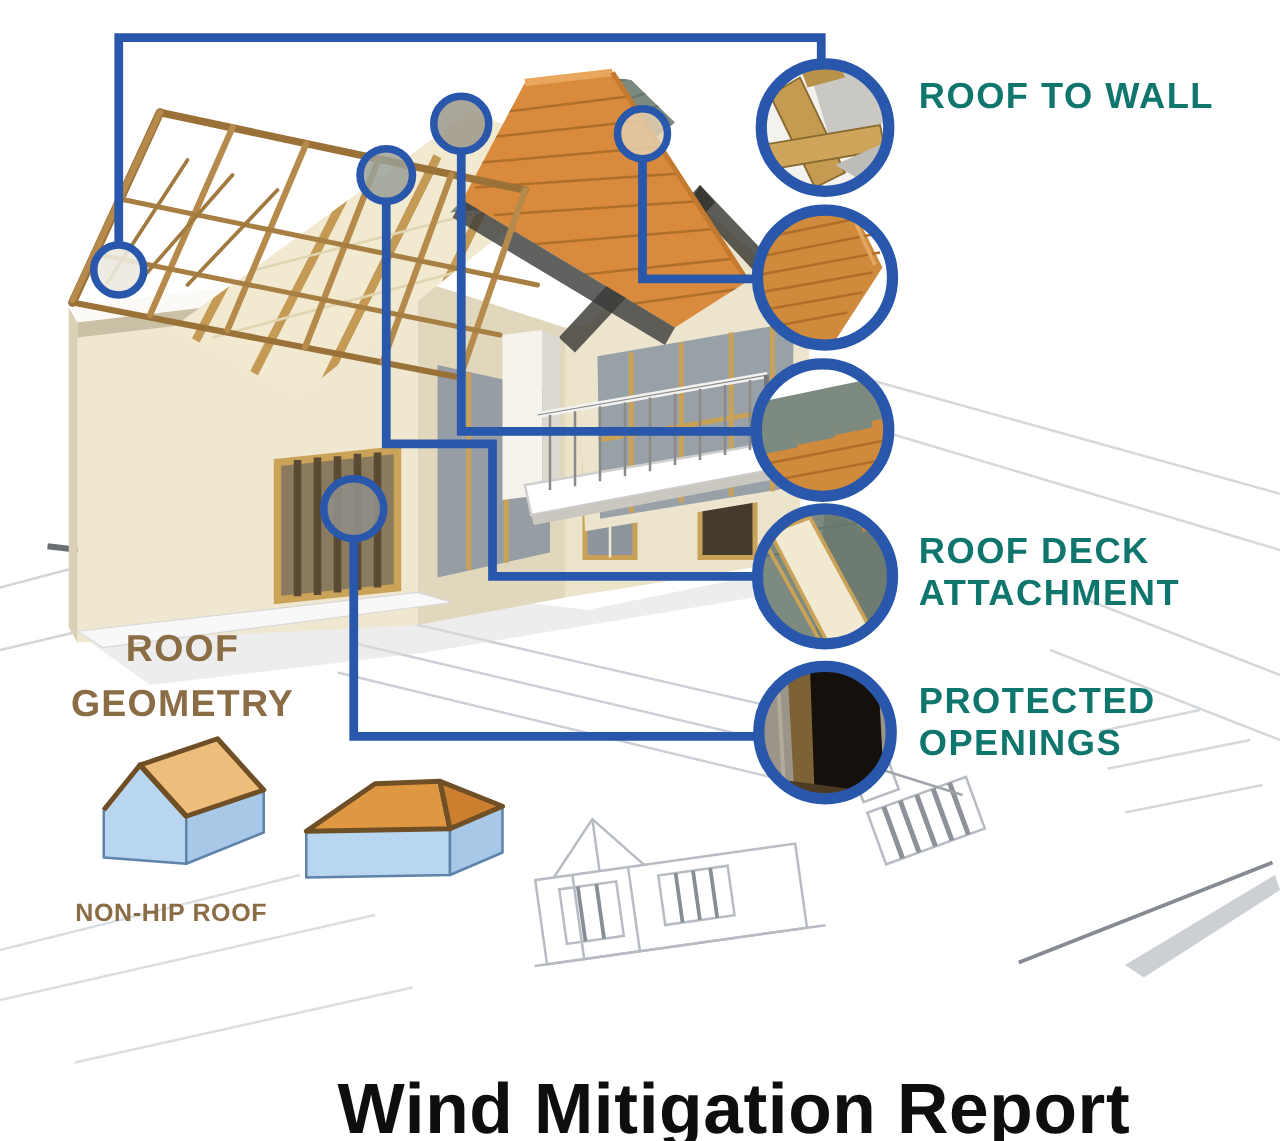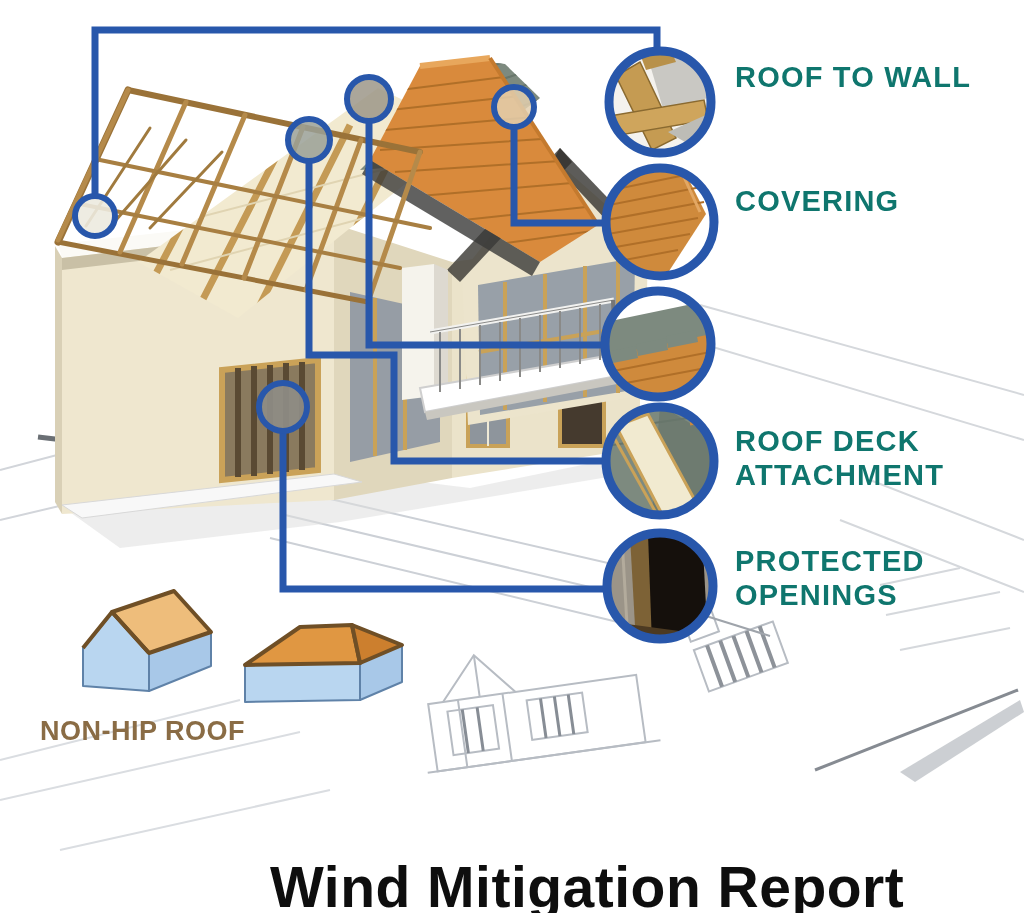--- a/index.html
+++ b/index.html
@@ -13,21 +13,21 @@
     color:#0f766e;font-weight:bold;font-size:29px;line-height:34px;
     letter-spacing:1.2px;white-space:nowrap;
   }
   .callout-label span{display:block;}
   .rg-title{
     position:absolute;left:38px;top:498px;width:216px;text-align:center;
     color:#8a6c45;font-weight:bold;font-size:30px;line-height:44px;letter-spacing:1px;
   }
   .rg-title span{display:block;}
   .rooftype-label{
-    position:absolute;color:#8a6c45;font-weight:bold;font-size:27px;line-height:26px;
+    position:absolute;color:#8a6c45;font-weight:bold;font-size:20px;line-height:26px;
     letter-spacing:.5px;text-align:center;white-space:nowrap;
   }
   .report-title{
     position:absolute;left:270px;top:854px;
     color:#0e0e0e;font-weight:bold;font-size:57px;letter-spacing:.5px;white-space:nowrap;
   }
 </style>
 </head>
 <body>
 
@@ -276,28 +276,31 @@
       <polygon points="245,665 300,627 352,625 360,663" fill="#e09742" stroke="#6f4f26" stroke-width="4"></polygon>
       <polygon points="360,663 402,645 352,625" fill="#cc7f2e" stroke="#6f4f26" stroke-width="4"></polygon>
     </g>
   </g>
 </svg>
 
   <div class="callout-label" style="top:60px">
     <span>ROOF TO WALL</span>
   </div>
   <div class="callout-label" style="top:184px">
-    <span>COVERING</span>
   </div>
   <div class="callout-label" style="top:424px">
     <span>ROOF DECK</span>
     <span>ATTACHMENT</span>
   </div>
   <div class="callout-label" style="top:544px">
     <span>PROTECTED</span>
     <span>OPENINGS</span>
   </div>
 
+  <div class="rg-title">
+    <span>ROOF</span>
+    <span>GEOMETRY</span>
+  </div>
 
   <div class="rooftype-label" style="left:40px;top:718px;width:194px">NON-HIP ROOF</div>
 
   <div class="report-title">Wind Mitigation Report</div>
 </div>
 
 </body></html>

